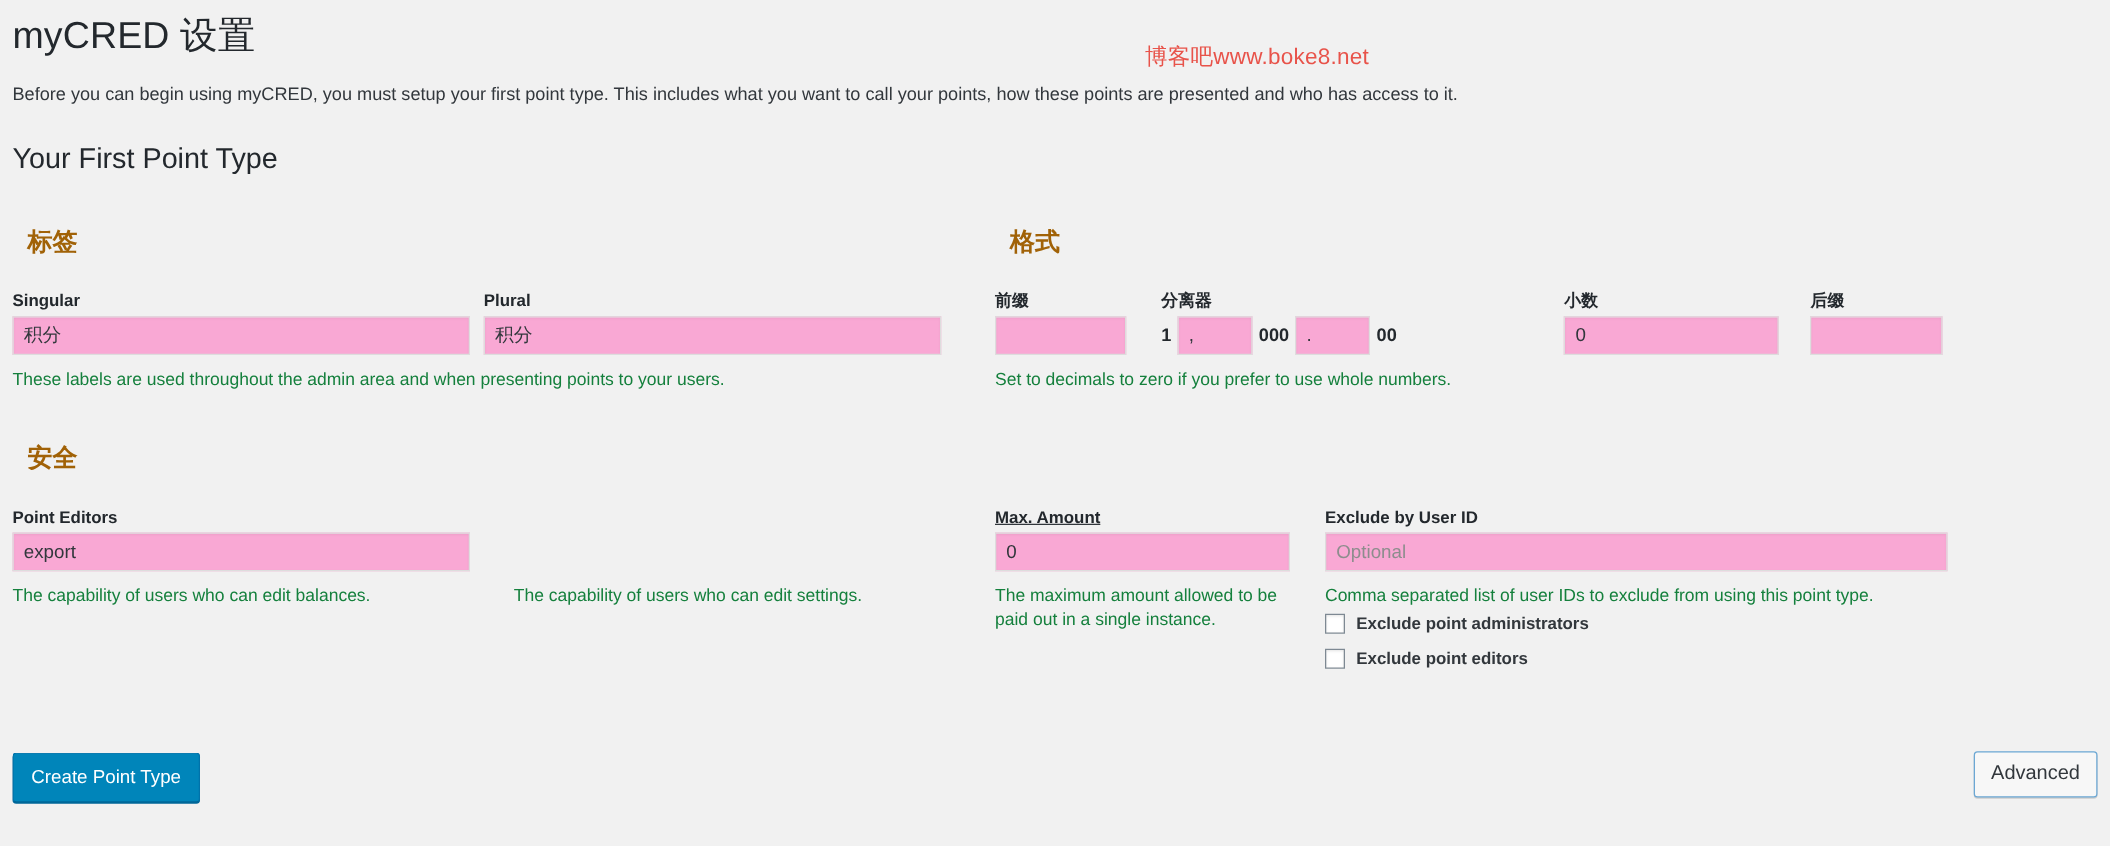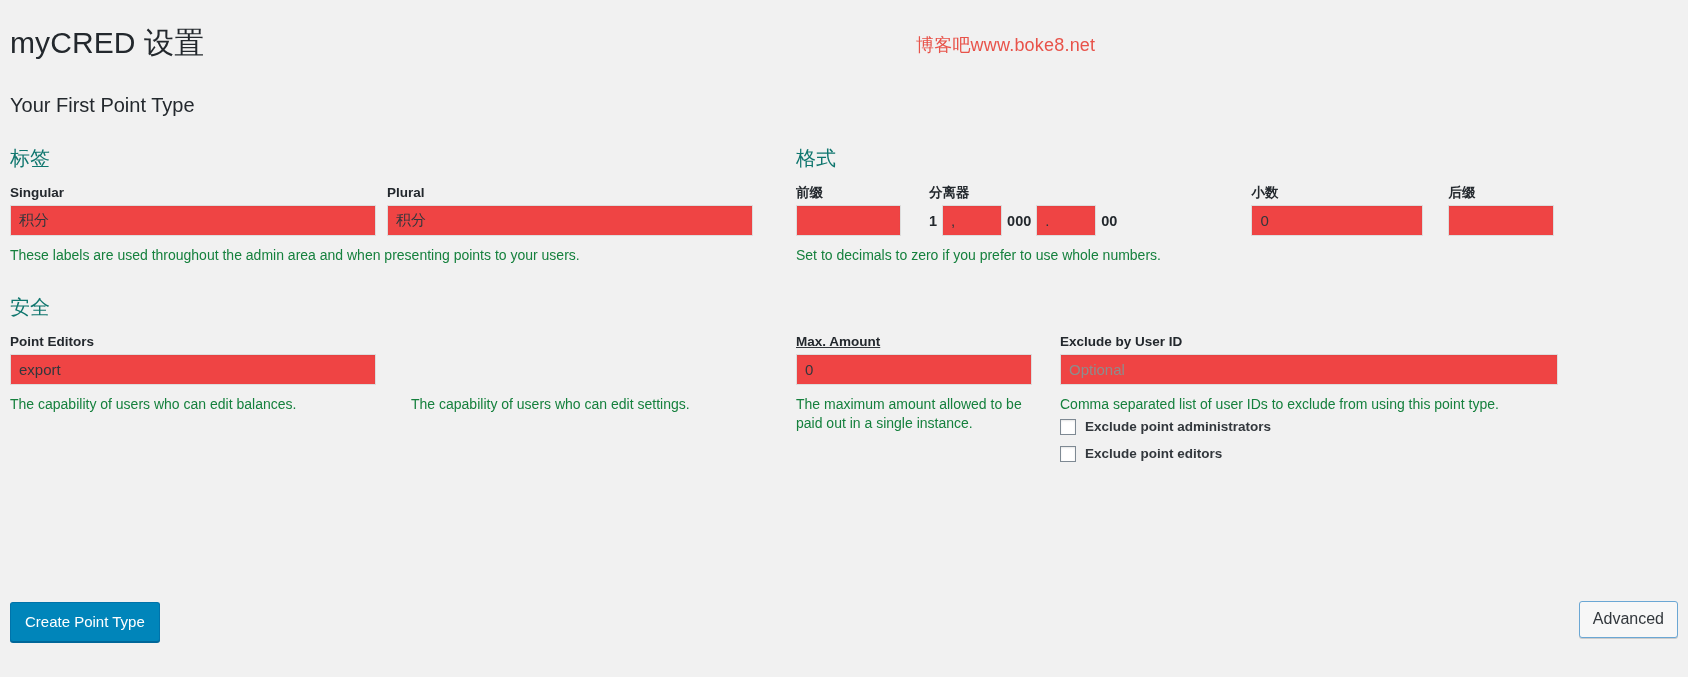--- a/index.html
+++ b/index.html
@@ -9,21 +9,21 @@
   }
   body {
     width: 1688px;
     height: 677px;
     font-family: "Liberation Sans", "DejaVu Sans", sans-serif;
     color: #32373c;
     overflow: hidden;
     position: relative;
   }
   .wrap {
-    padding: 14px 10px 0 10px;
+    padding: 0 10px 0 10px;
     position: relative;
     height: 100%;
     box-sizing: border-box;
   }
   .page-title {
     font-size: 30px;
     font-weight: 400;
     color: #23282d;
     line-height: 1.3;
     margin: 0;
@@ -31,32 +31,32 @@
     letter-spacing: 0.1px;
   }
   .intro {
     font-size: 14.5px;
     color: #32373c;
     margin: 0;
     padding: 14px 0 0 0;
     line-height: 1.4;
   }
   .section-title {
-    font-size: 20px;
+    font-size: 23px;
     font-weight: 400;
     color: #23282d;
     margin: 0;
     padding: 26px 0 0 0;
     line-height: 1.3;
   }
   .group-title {
     font-size: 20px;
-    font-weight: 400;
-    color: #0f766e;
-    margin: 0;
+    font-weight: 700;
+    color: #a16207;
+    margin: 12px;
     padding: 0;
     line-height: 1.2;
   }
   .field-label {
     font-size: 13.5px;
     font-weight: 700;
     color: #23282d;
     display: block;
     margin-bottom: 4px;
     line-height: 1.2;
@@ -65,21 +65,21 @@
     font-size: 14px;
     color: #15803d;
     line-height: 1.35;
     margin: 0;
     padding-top: 10px;
   }
   input[type="text"] {
     font-family: "Liberation Sans", "DejaVu Sans", sans-serif;
     font-size: 15px;
     color: #32373c;
-    background: #ef4444;
+    background: #f9a8d4;
     border: 1px solid #ddd;
     box-shadow: inset 0 1px 2px rgba(0,0,0,0.05);
     border-radius: 0;
     padding: 5px 8px;
     box-sizing: border-box;
     height: 31px;
     outline: none;
   }
   input::placeholder { color: #8d8d8d; opacity: 1; }
 
@@ -218,20 +218,21 @@
 </style>
 </head>
 <body>
 
 <div class="wrap">
 
   <h1 class="page-title">myCRED 设置</h1>
 
   <div class="watermark">博客吧www.boke8.net</div>
 
+  <p class="intro">Before you can begin using myCRED, you must setup your first point type. This includes what you want to call your points, how these points are presented and who has access to it.</p>
 
   <h2 class="section-title">Your First Point Type</h2>
 
   <div class="row-2col" style="padding-top:28px;">
 
     <div class="col-left">
       <h3 class="group-title">标签</h3>
       <div class="labels-fields">
         <div class="fld">
           <label class="field-label">Singular</label>

